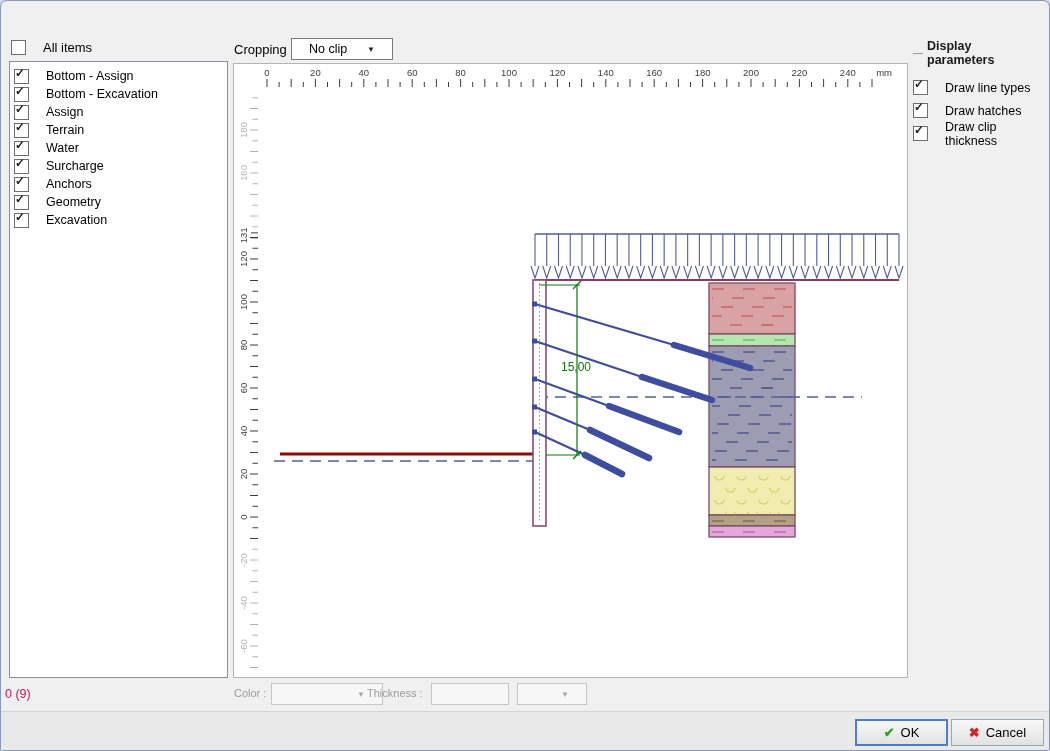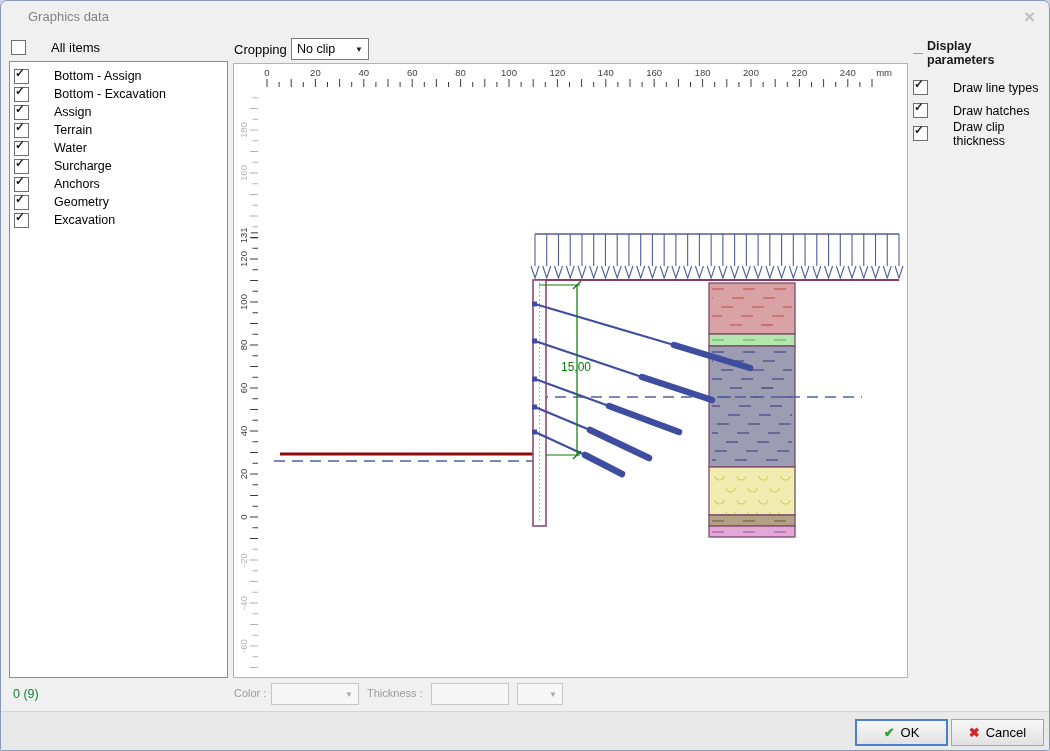--- a/index.html
+++ b/index.html
@@ -1,60 +1,56 @@
 <!DOCTYPE html>
 <html><head>
 <meta charset="utf-8">
 <style>
   html,body{margin:0;padding:0;background:#cfd6e4;font-family:"Liberation Sans",sans-serif;}
   .dialog{position:relative;width:1048px;height:749px;background:#f0f0f0;border:1px solid #8a98b8;
           border-radius:7px 7px 2px 2px;overflow:hidden;font-size:13px;color:#000;}
   .titlebar{position:absolute;left:0;top:0;right:0;height:32px;}
   .title{position:absolute;left:27px;top:8px;color:#848484;font-size:13px;}
   .close{position:absolute;right:14px;top:5px;color:#c2c2c2;font-size:19px;font-weight:bold;cursor:default;}
-  .checkrow{display:flex;align-items:center;gap:25px;}
+  .checkrow{display:flex;align-items:center;gap:17px;}
   .cb{width:13px;height:13px;background:#fff;border:1px solid #6e6e6e;flex:0 0 13px;position:relative;}
   .cb .mark{position:absolute;left:0px;top:-3px;font-size:12px;font-weight:bold;color:#1c1c1c;line-height:13px;}
   .allitems{position:absolute;left:10px;top:39px;}
   .croplabel{position:absolute;left:233px;top:41px;}
   .dropdown{position:absolute;display:flex;align-items:center;justify-content:space-between;
-            background:#fff;border:1px solid #7a7a7a;height:20px;padding:0 5px;font-size:12.5px;}
+            background:#fff;border:1px solid #7a7a7a;height:20px;padding:0 17px;font-size:12.5px;}
   .dropdown .arrow{font-size:8px;color:#222;margin-left:6px;}
   .dropdown.disabled{background:#f7f7f7;border:1px solid #c6c6c6;color:#aaa;}
   .dropdown.disabled .arrow{color:#a8a8a8;}
   .listpanel{position:absolute;left:8px;top:60px;width:219px;height:617px;background:#fff;border:1px solid #888e98;box-sizing:border-box;padding:5px 0 0 4px;}
   .listpanel .checkrow{height:18px;font-size:12.5px;}
   .canvas{position:absolute;left:232px;top:62px;width:675px;height:615px;background:#fff;border:1px solid #b4b4b4;box-sizing:border-box;}
   .rightpanel{position:absolute;left:912px;top:38px;width:128px;}
   .grouphead{display:flex;align-items:center;gap:4px;font-size:12.5px;color:#1a1a1a;margin-bottom:9px;font-weight:bold;}
   .grouphead .hr{height:1px;background:#9a9a9a;}
   .grouphead .hr.l{flex:0 0 10px;}
   .grouphead .hr.r{flex:1;}
   .rightpanel .checkrow{height:23px;font-size:12.5px;}
-  .statusbar{position:absolute;left:12px;top:686px;font-size:12.5px;color:#15803d;}
+  .statusbar{position:absolute;left:4px;top:686px;font-size:12.5px;color:#be185d;}
   .proplabel{position:absolute;top:686px;font-size:11px;color:#9b9b9b;}
   .propinput{position:absolute;top:682px;height:20px;background:#f7f7f7;border:1px solid #c6c6c6;box-sizing:content-box;}
   .btnstrip{position:absolute;left:0;right:0;bottom:0;height:38px;background:#e9e9e9;border-top:1px solid #d4d4d4;}
   .btn{position:absolute;top:7px;width:91px;height:25px;display:flex;align-items:center;justify-content:center;gap:6px;
        background:linear-gradient(#f7f7f7,#e2e2e2);border:1px solid #9aa7b8;font-size:13px;cursor:default;}
   .btn.ok{right:101px;border:2px solid #4d7fc8;width:89px;height:23px;}
   .btn.cancel{right:5px;}
   .btn .ico{font-weight:bold;font-size:13px;}
   .btn .ok-ico{color:#2ca52c;}
   .btn .cancel-ico{color:#d42424;}
   svg text{font-family:"Liberation Sans",sans-serif;}
 </style>
 </head>
 <body>
 
 <div class="dialog">
-  <div class="titlebar">
-    <span class="title">Graphics data</span>
-    <span class="close">×</span>
-  </div>
 
   <div class="checkrow allitems">
     <span class="cb"></span>
     <span>All items</span>
   </div>
 
   <span class="croplabel">Cropping :</span>
   <div class="dropdown" style="left:290px;top:37px;width:66px;">
     <span>No clip</span>
     <span class="arrow">▼</span>

